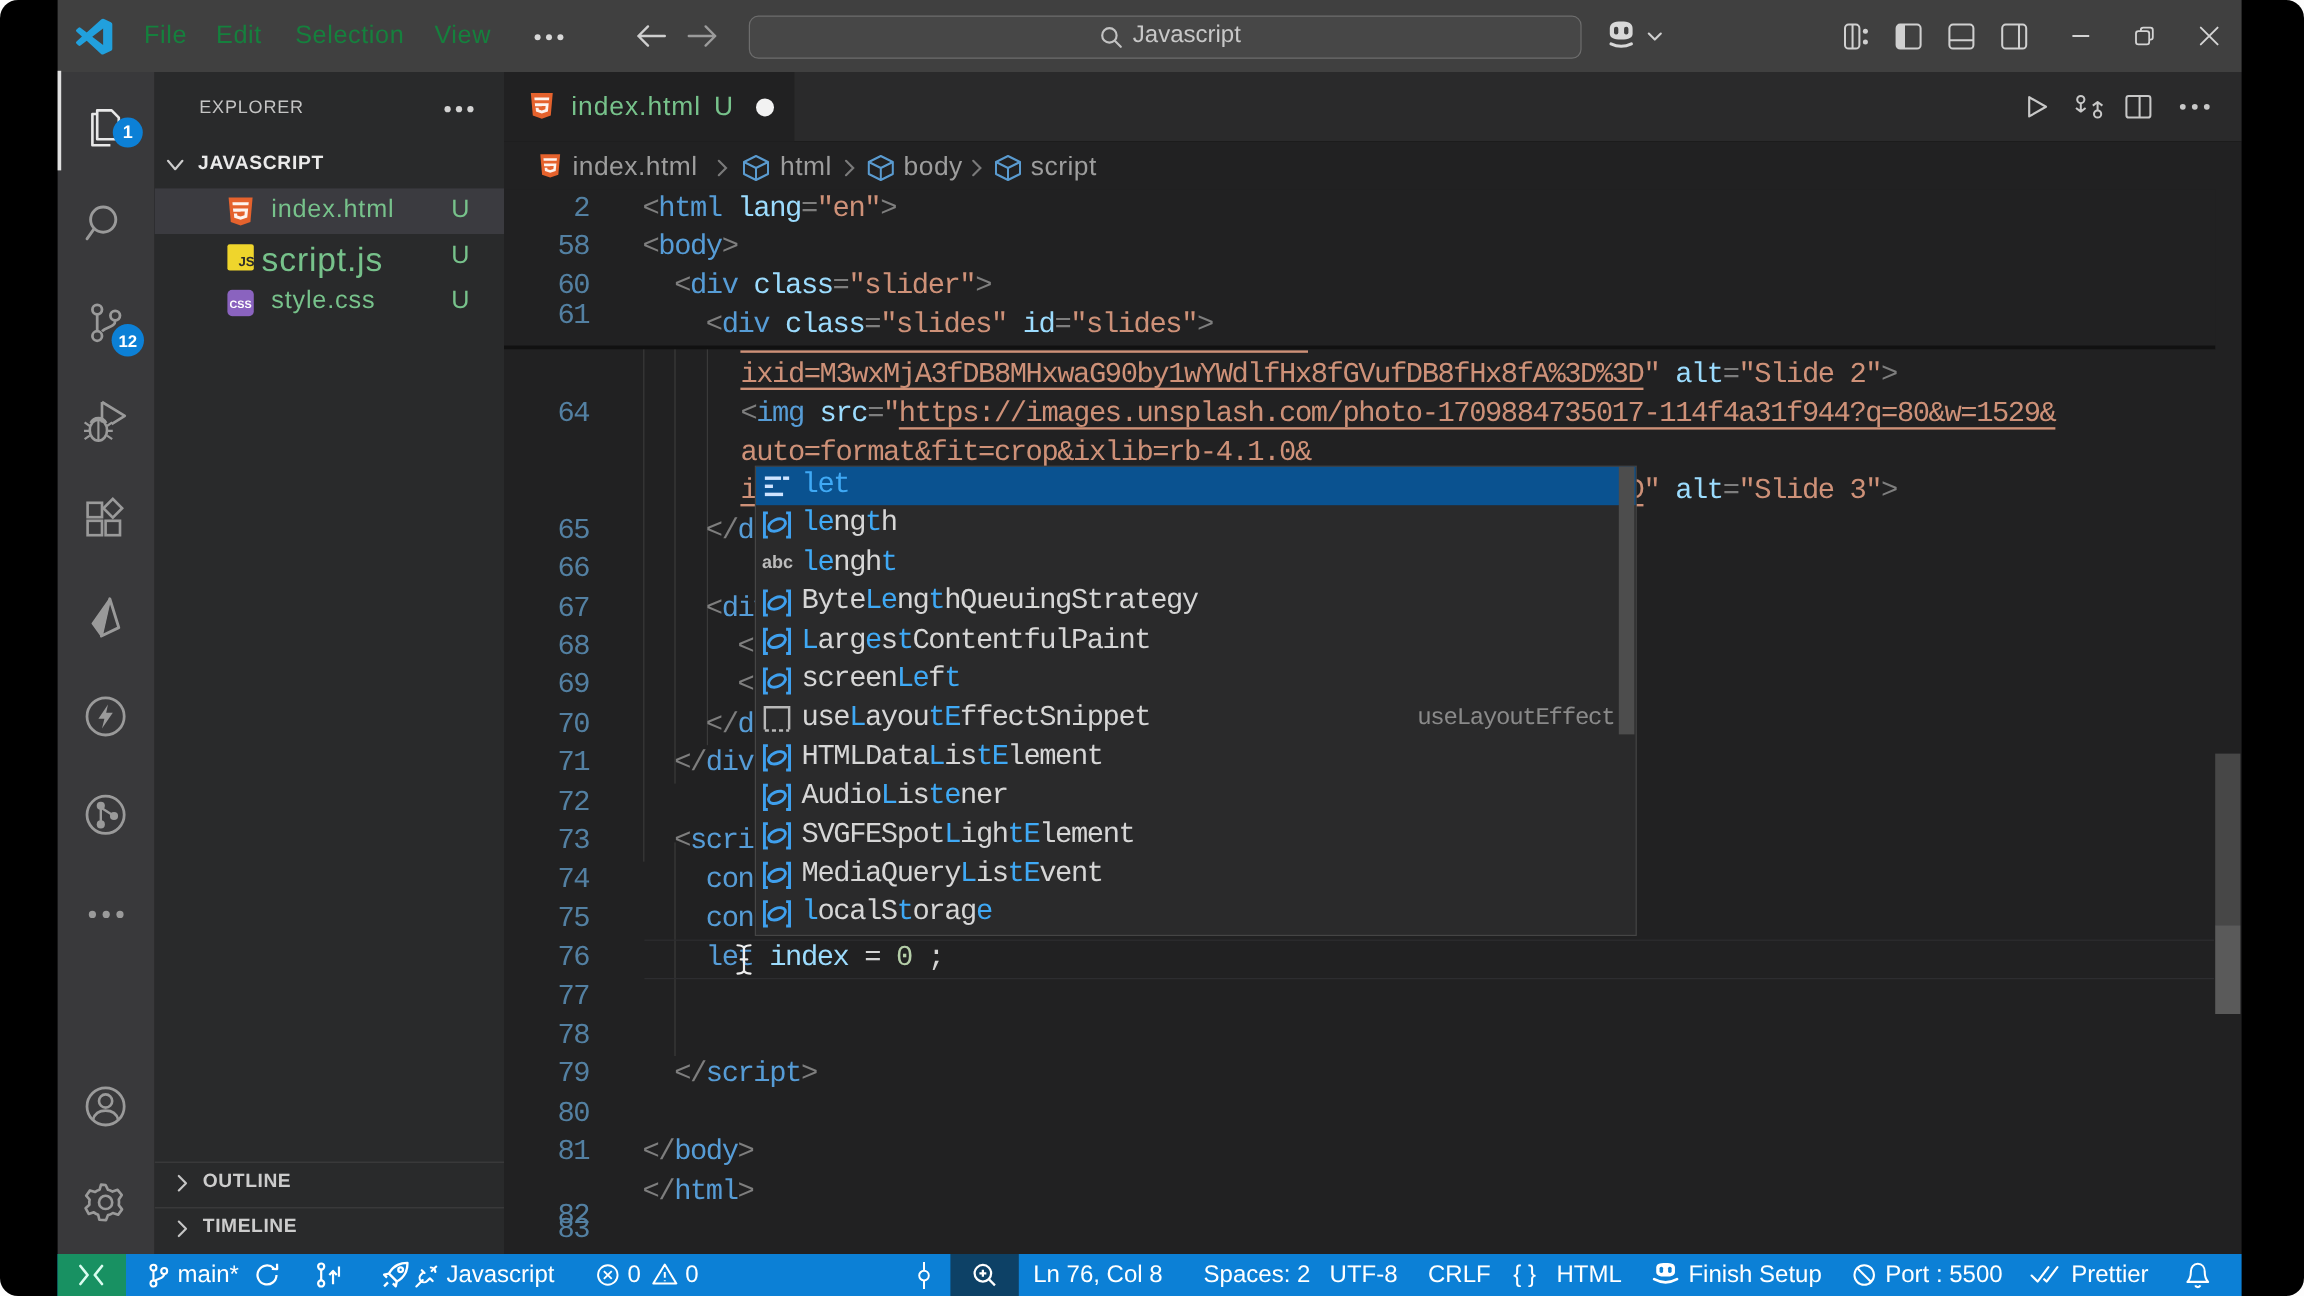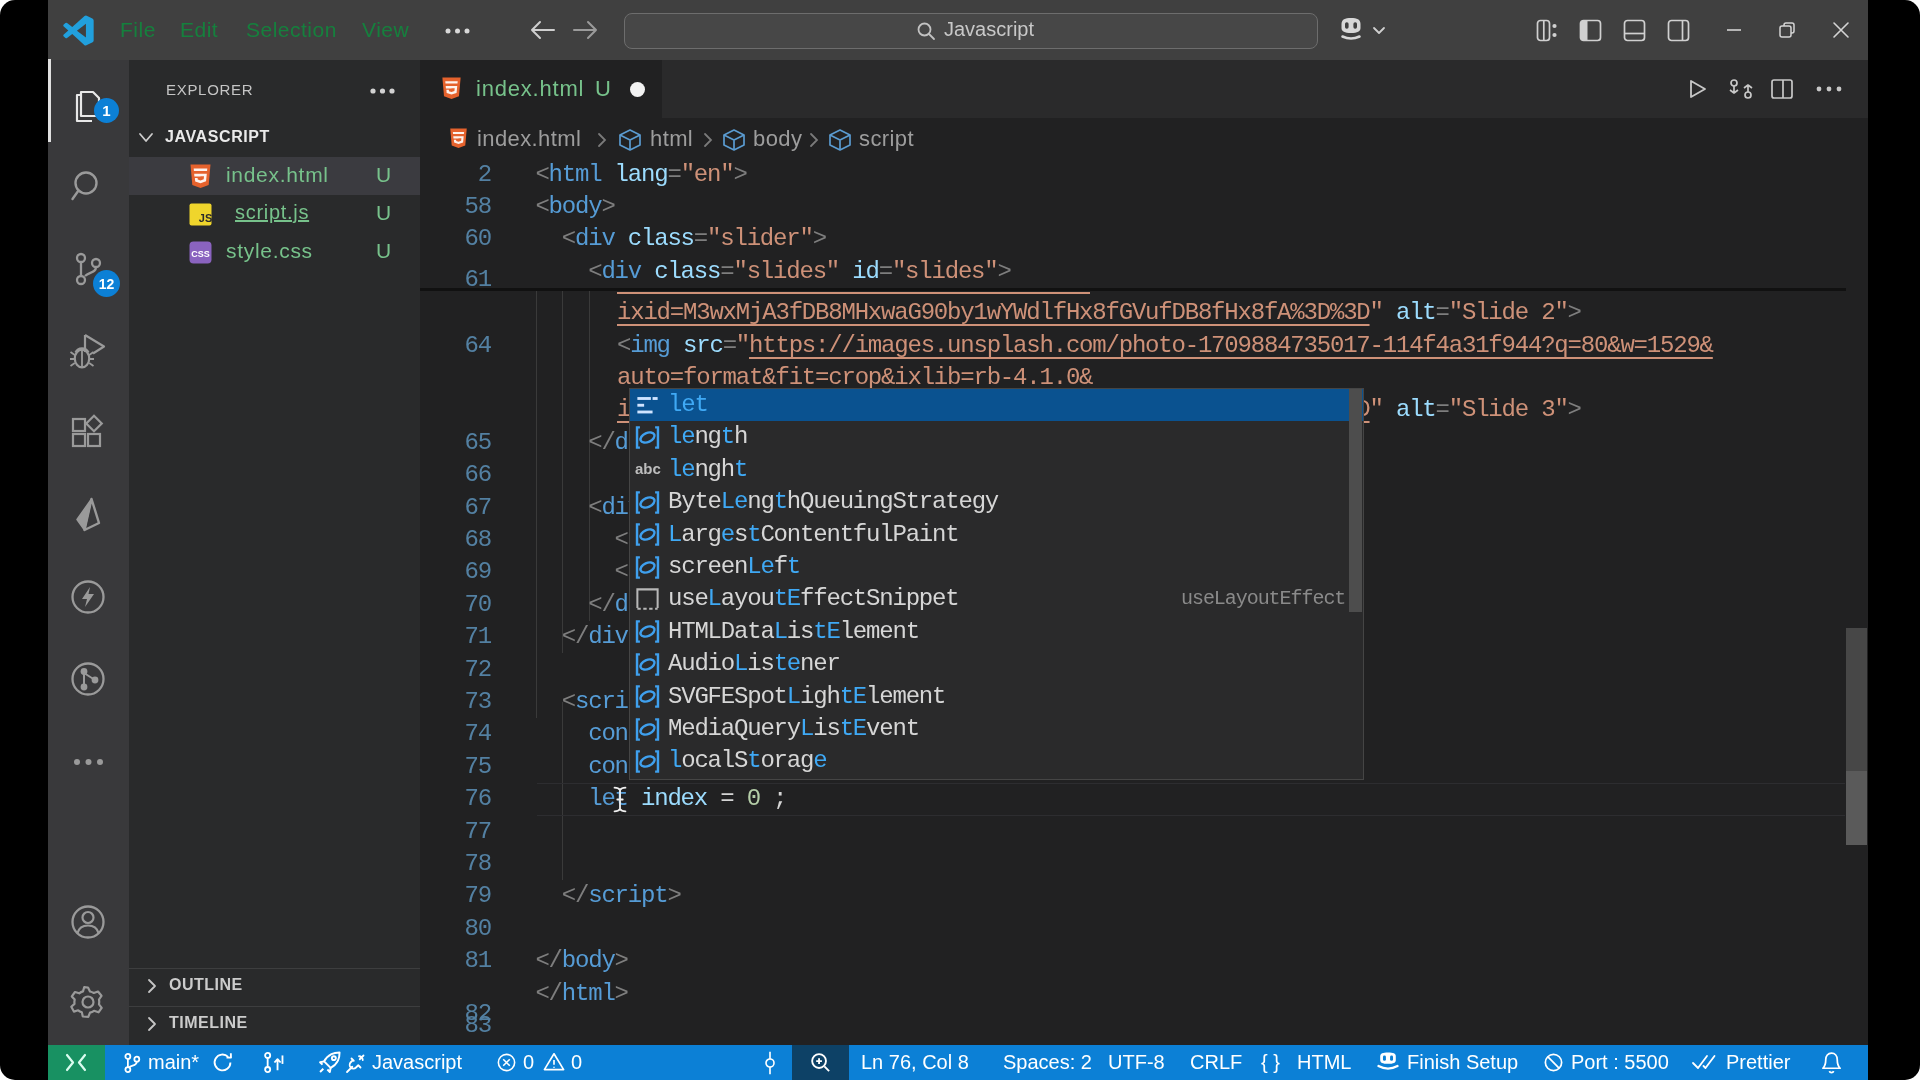--- a/index.html
+++ b/index.html
@@ -181,21 +181,21 @@
     <path fill="#e5622d" d="M1.5 0.5 H21.5 L19.7 21 L11.5 24 L3.3 21 Z"></path>
     <path fill="#fff" d="M11.5 4.5 h6.8 l-.25 2.6 h-6.55 v2.7 h6.3 l-.75 7.5 -5.55 1.9 v-2.8 l3.2-1.1 .3-3 h-3.5 z M11.5 4.5 v2.6 h-6.6 l-.2-2.6 z M11.5 9.8 v2.7 h-6.1 l-.25-2.7 z M11.5 16.4 v2.8 l-5.3-1.8 -.3-3.4 h2.7 l.15 1.5 z" opacity=".92"></path>
   </svg>
   <div class="a" style="left:226px;top:163px;font-size:21px;letter-spacing:0.7px;color:#77c28b;">index.html</div>
   <div class="a" style="left:376px;top:163px;font-size:21px;letter-spacing:0.7px;color:#77c28b;">U</div>
 
   <svg class="a" style="left:189px;top:203px;" width="23" height="23" viewBox="0 0 23 23">
     <rect x="0.5" y="0.5" width="22" height="22" rx="2" fill="#efd52c"></rect>
     <text x="16.5" y="19" font-family="Liberation Sans" font-size="11" font-weight="bold" fill="#2b2b2b" text-anchor="middle">JS</text>
   </svg>
-  <div class="a" style="left:235px;top:201px;font-size:20px;letter-spacing:0.7px;color:#77c28b;text-decoration:underline;">script.js</div>
+  <div class="a" style="left:218px;top:201px;font-size:28px;letter-spacing:0.7px;color:#77c28b;">script.js</div>
   <div class="a" style="left:376px;top:201px;font-size:21px;letter-spacing:0.7px;color:#77c28b;">U</div>
 
   <svg class="a" style="left:189px;top:241px;" width="23" height="23" viewBox="0 0 23 23">
     <rect x="0.5" y="0.5" width="22" height="22" rx="4" fill="#8a63bf"></rect>
     <text x="11.5" y="16" font-family="Liberation Sans" font-size="9" font-weight="bold" fill="#fff" text-anchor="middle">CSS</text>
   </svg>
   <div class="a" style="left:226px;top:239px;font-size:21px;letter-spacing:0.7px;color:#77c28b;">style.css</div>
   <div class="a" style="left:376px;top:239px;font-size:21px;letter-spacing:0.7px;color:#77c28b;">U</div>
 
   <div class="a" style="left:129px;top:968px;width:291px;height:1px;background:#3d3e3f;"></div>
@@ -323,21 +323,21 @@
   <div class="cr" style="top:977.6px;"><span class="p">&lt;/</span><span class="t">html</span><span class="p">&gt;</span></div>
 
   <svg class="a" style="left:610px;top:785px;" width="20" height="29" viewBox="0 0 22 30">
     <path d="M5 2 C8 2 10 3 11 4.5 C12 3 14 2 17 2 M11 4.5 V25.5 M5 28 C8 28 10 27 11 25.5 C12 27 14 28 17 28 M8 15 H14" stroke="#efefef" stroke-width="2" fill="none" stroke-linecap="round"></path>
   </svg>
 
   <div class="a" style="left:420px;top:158px;width:1426px;height:130.2px;background:#212122;border-bottom:3px solid #111;"></div>
   <div class="ln" style="top:158.6px;">2</div>
   <div class="ln" style="top:191px;">58</div>
   <div class="ln" style="top:223.4px;">60</div>
-  <div class="ln" style="top:264px;font-family:Liberation Mono, monospace;">61</div>
+  <div class="ln" style="top:248px;font-family:Liberation Mono, monospace;">61</div>
   <div class="cr" style="top:158.6px;"><span class="p">&lt;</span><span class="t">html</span> <span class="at">lang</span><span class="p">=</span><span class="s">"en"</span><span class="p">&gt;</span></div>
   <div class="cr" style="top:191px;"><span class="p">&lt;</span><span class="t">body</span><span class="p">&gt;</span></div>
   <div class="cr" style="top:223.4px;">  <span class="p">&lt;</span><span class="t">div</span> <span class="at">class</span><span class="p">=</span><span class="s">"slider"</span><span class="p">&gt;</span></div>
   <div class="cr" style="top:255.8px;">    <span class="p">&lt;</span><span class="t">div</span> <span class="at">class</span><span class="p">=</span><span class="s">"slides"</span> <span class="at">id</span><span class="p">=</span><span class="s">"slides"</span><span class="p">&gt;</span></div>
 
   <div class="a" style="left:1846px;top:628px;width:21px;height:143px;background:#474747;"></div>
   <div class="a" style="left:1846px;top:771px;width:21px;height:74px;background:#5a5a5a;"></div>
 
   <div class="a" style="left:630px;top:389px;width:733px;height:389.5px;background:#2a2a2b;box-shadow:0 0 0 1px #454545;"></div>
   <div class="prow" style="top:389px;background:#0a5290;"></div>

